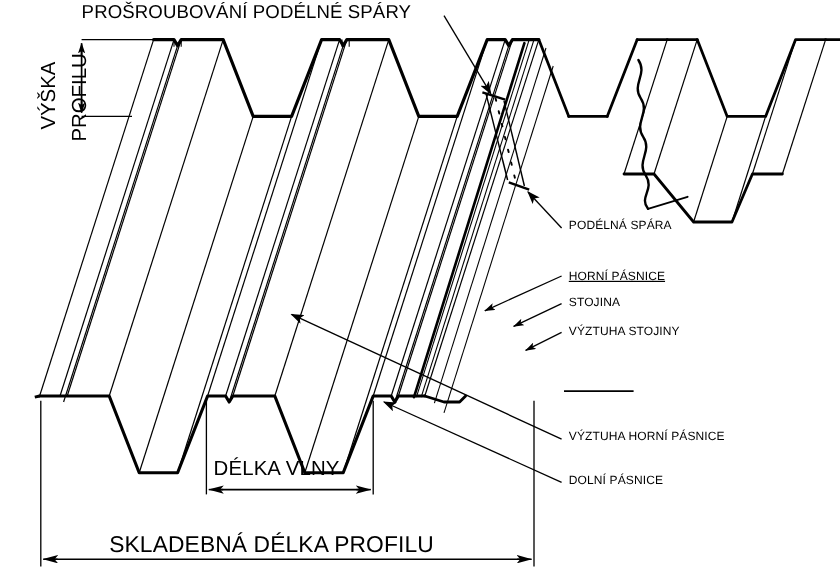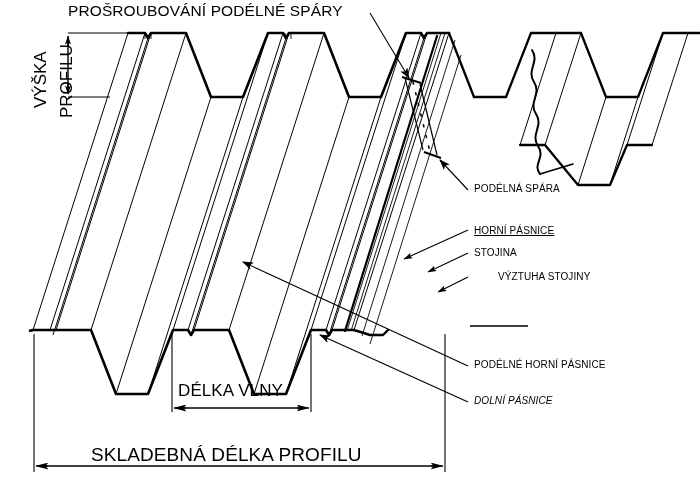--- a/index.html
+++ b/index.html
@@ -252,23 +252,23 @@
   <div class="lbl-rot" style="left:32px; top:108px; font-size:17px;">VÝŠKA</div>
 
   <div class="lbl-rot" style="left:58px; top:118px; font-size:17px;">PROFILU</div>
 
   <div class="lbl" style="left:474px; top:184px;">PODÉLNÁ SPÁRA</div>
 
   <div class="lbl" style="left:474px; top:226px;text-decoration:underline;">HORNÍ PÁSNICE</div>
 
   <div class="lbl" style="left:474px; top:248px;">STOJINA</div>
 
-  <div class="lbl" style="left:474px; top:272px;margin-left:24px;">VÝZTUHA STOJINY</div>
-
-  <div class="lbl" style="left:474px; top:360px;">PODÉLNÉ HORNÍ PÁSNICE</div>
-
-  <div class="lbl" style="left:474px; top:396px;font-style:italic;">DOLNÍ PÁSNICE</div>
+  <div class="lbl" style="left:474px; top:272px;">VÝZTUHA STOJINY</div>
+
+  <div class="lbl" style="left:474px; top:360px;">VÝZTUHA HORNÍ PÁSNICE</div>
+
+  <div class="lbl" style="left:474px; top:396px;">DOLNÍ PÁSNICE</div>
 
   <div class="lbl" style="left:178px; top:382px; font-size:17px;">DÉLKA VLNY</div>
 
   <div class="lbl" style="left:91px; top:445px; font-size:19px;">SKLADEBNÁ DÉLKA PROFILU</div>
 
 </div>
 
 </body></html>

